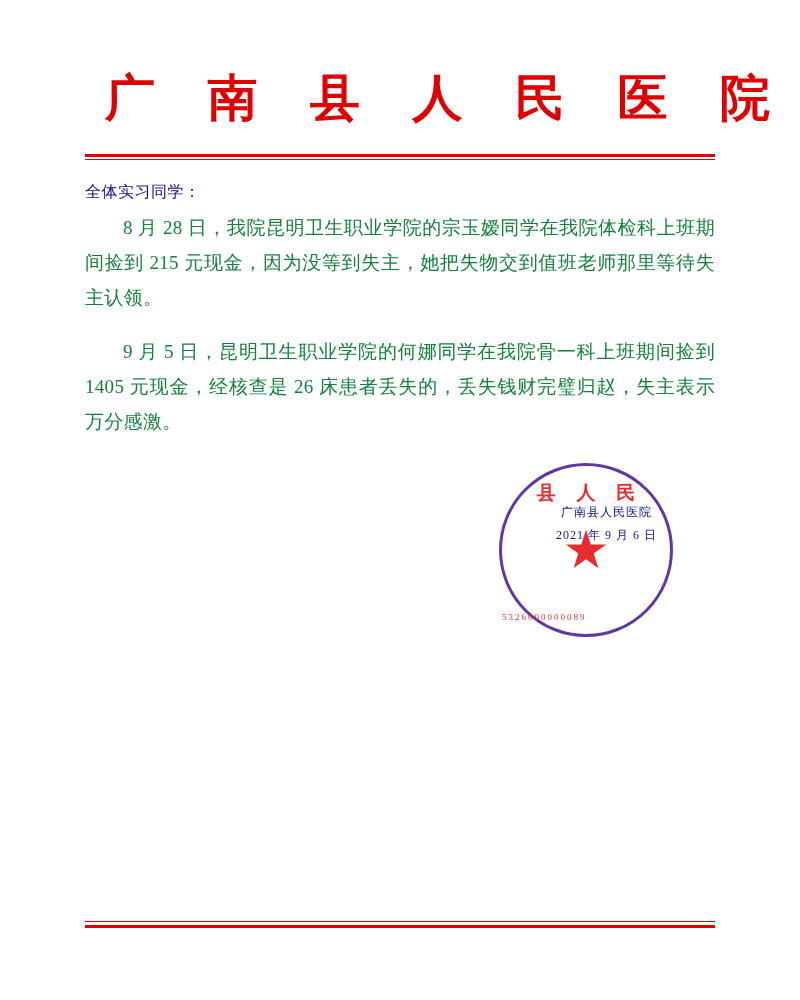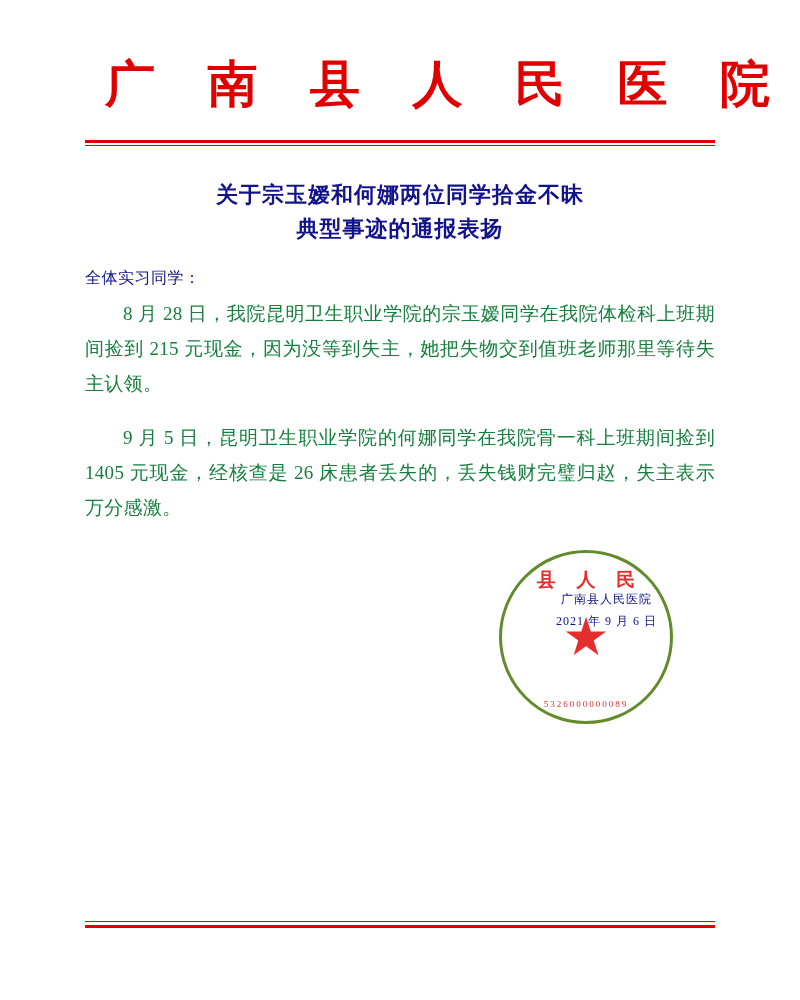--- a/index.html
+++ b/index.html
@@ -19,21 +19,21 @@
   .page {
     position: relative;
     width: 800px;
     height: 1000px;
     box-sizing: border-box;
     padding: 0 85px;
   }
 
   
   .letterhead {
-    padding-top: 56px;
+    padding-top: 70px;
     text-align: right;
   }
   .org-title {
     color: #e00000;
     font-family: "Liberation Serif", "DejaVu Serif", serif;
     font-weight: bold;
     font-size: 50px;
     letter-spacing: 20px;
     text-indent: 20px;
     line-height: 1.15;
@@ -101,21 +101,21 @@
     line-height: 1.9;
     color: #12128c;
     letter-spacing: 1px;
   }
   .stamp {
     position: absolute;
     right: 42px;
     top: 0px;
     width: 168px;
     height: 168px;
-    border: 3px solid #4d7c0f;
+    border: 3px solid #4c1d95;
     border-radius: 50%;
     opacity: 0.88;
     pointer-events: none;
   }
   .stamp .star {
     position: absolute;
     left: 50%;
     top: 50%;
     transform: translate(-50%, -50%);
     color: #e11212;
@@ -132,21 +132,20 @@
     font-weight: bold;
     font-size: 19px;
     letter-spacing: 8px;
     text-indent: 8px;
   }
   .stamp .arc-bottom {
     position: absolute;
     left: 0;
     bottom: 12px;
     width: 100%;
-    text-align: center;
     color: #e11212;
     font-size: 9px;
     letter-spacing: 2px;
   }
 
   
   .footer-rule {
     position: absolute;
     left: 85px;
     right: 85px;
@@ -168,24 +167,20 @@
 <div class="page">
 
   <div class="letterhead">
     <div class="org-title">广 南 县 人 民 医 院</div>
     <div class="rule-double">
       <div class="thick"></div>
       <div class="thin"></div>
     </div>
   </div>
 
-  <div class="doc-title">
-    <span class="line">关于宗玉嫒和何娜两位同学拾金不昧</span>
-    <span class="line">典型事迹的通报表扬</span>
-  </div>
 
   <div class="salutation">全体实习同学：</div>
 
   <p class="para">8 月 28 日，我院昆明卫生职业学院的宗玉嫒同学在我院体检科上班期间捡到 215 元现金，因为没等到失主，她把失物交到值班老师那里等待失主认领。</p>
 
   <p class="para">9 月 5 日，昆明卫生职业学院的何娜同学在我院骨一科上班期间捡到 1405 元现金，经核查是 26 床患者丢失的，丢失钱财完璧归赵，失主表示万分感激。</p>
 
 
   <div class="sign-block">
     <div class="sign-lines">

